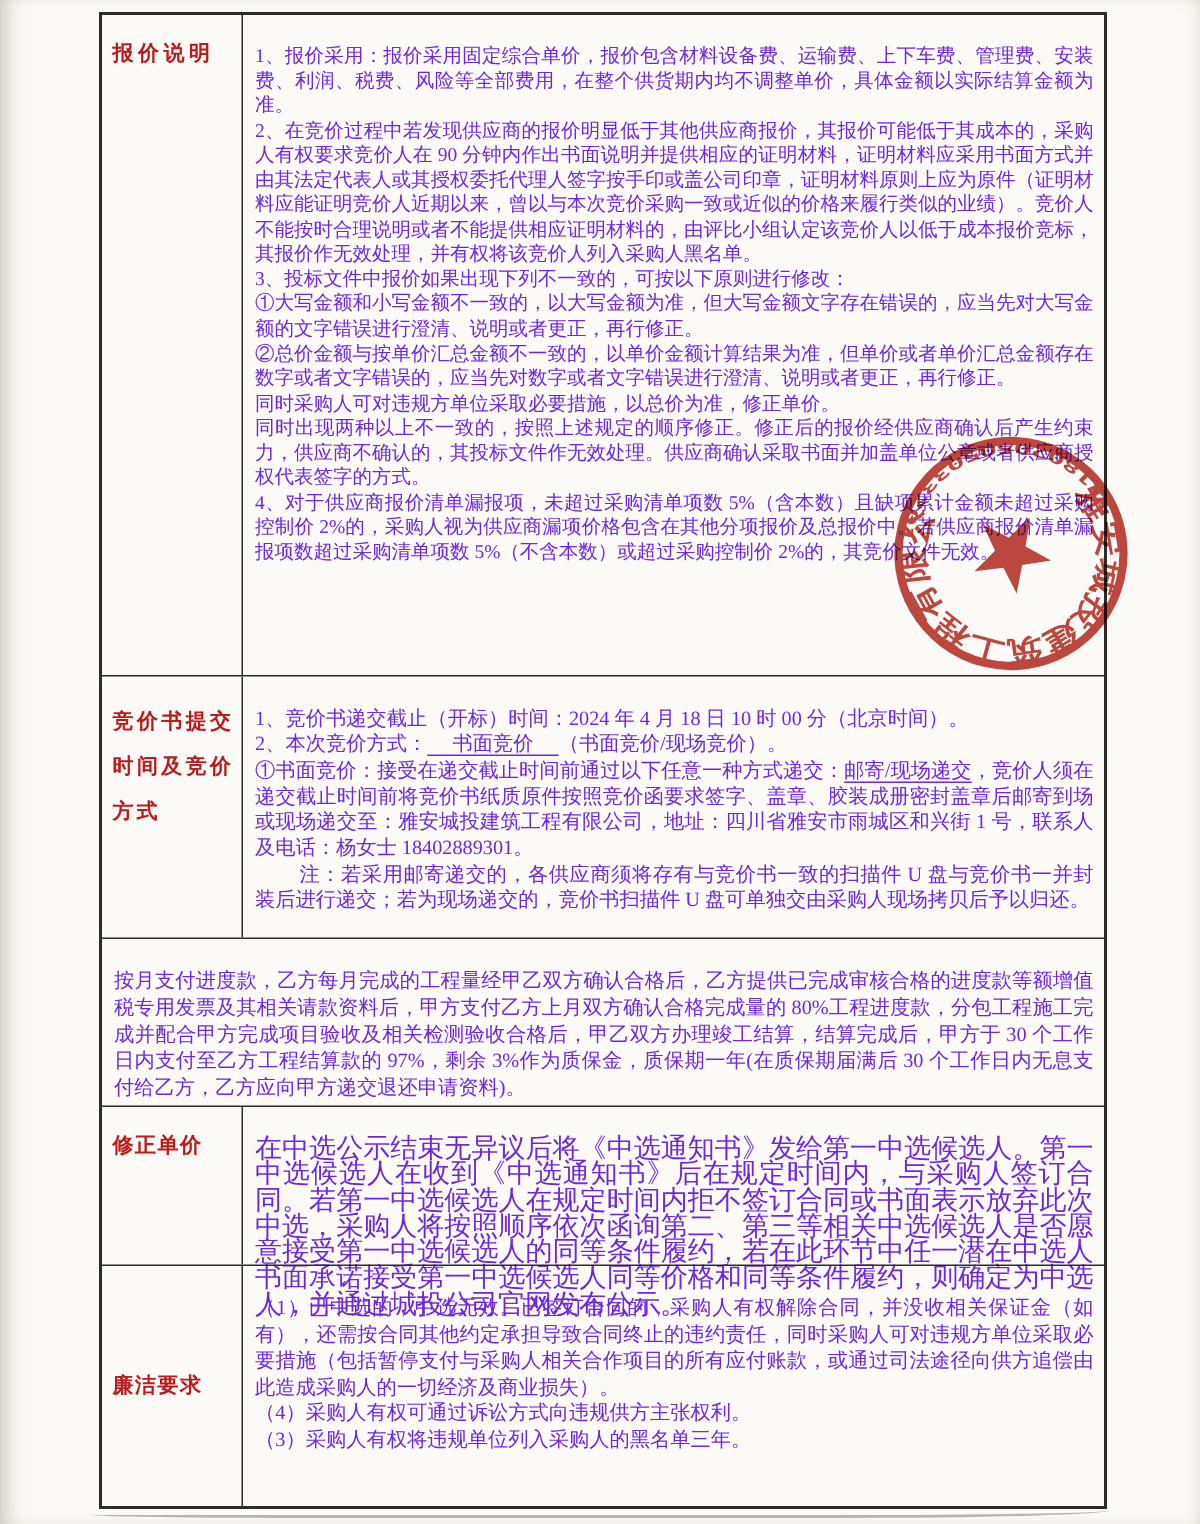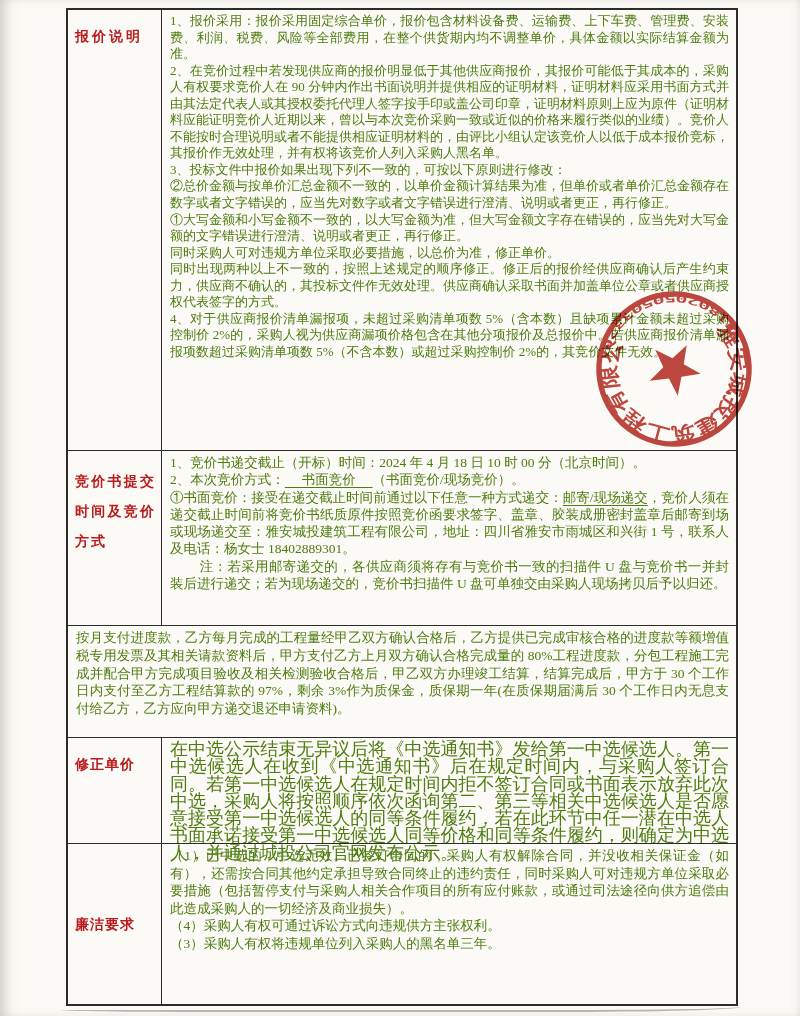--- a/index.html
+++ b/index.html
@@ -38,21 +38,22 @@
     text-align:justify;
   }
   .row:nth-child(1) .label-cell{padding-top:12px;letter-spacing:3px;}
   .row:nth-child(2) .label-cell{padding-top:16px;}
   .row:nth-child(3) .label-cell,
   .row:nth-child(4) .label-cell{padding-top:12px;letter-spacing:1px;}
   .row:nth-child(5) .label-cell{display:flex;align-items:center;padding-top:0;letter-spacing:1px;}
   .content-cell{
     flex:1 1 auto;box-sizing:border-box;
     padding:3px 7px 2px 8px;
-    color:#4d7c0f;
+    color:#6d28d9;
+    margin-top:16px;
   }
   .content-cell p{margin:0;text-align:justify;}
   .row:nth-child(1) .content-cell{font-size:13px;line-height:16.55px;}
   .row:nth-child(2) .content-cell{font-size:13.5px;line-height:17.3px;}
   .row:nth-child(3) .content-cell{font-size:13.5px;line-height:17.8px;}
   .row:nth-child(4) .content-cell{font-size:18px;line-height:17.3px;}
   .row:nth-child(5) .content-cell{font-size:13.5px;line-height:17.6px;}
   .content-cell p.indent{text-indent:2.2em;}
   .b{font-weight:normal;}
   .u{text-decoration:underline;text-underline-offset:3px;}
@@ -72,22 +73,22 @@
 
 <div class="page">
 
   <div class="doc-table">
     <div class="row">
       <div class="label-cell">报价说明</div>
       <div class="content-cell">
           <p><span>1、报价采用：报价采用固定综合单价，报价包含材料设备费、运输费、上下车费、管理费、安装费、利润、税费、风险等全部费用，在整个供货期内均不调整单价，具体金额以实际结算金额为准。</span></p>
           <p><span>2、在竞价过程中若发现供应商的报价明显低于其他供应商报价，其报价可能低于其成本的，采购人有权要求竞价人在 90 分钟内作出书面说明并提供相应的证明材料，证明材料应采用书面方式并由其法定代表人或其授权委托代理人签字按手印或盖公司印章，证明材料原则上应为原件（证明材料应能证明竞价人近期以来，曾以与本次竞价采购一致或近似的价格来履行类似的业绩）。竞价人不能按时合理说明或者不能提供相应证明材料的，由评比小组认定该竞价人以低于成本报价竞标，其报价作无效处理，并有权将该竞价人列入采购人黑名单。</span></p>
           <p><span>3、投标文件中报价如果出现下列不一致的，可按以下原则进行修改：</span></p>
+          <p><span>①大写金额和小写金额不一致的，以大写金额为准，但大写金额文字存在错误的，应当先对大写金额的文字错误进行澄清、说明或者更正，再行修正。</span></p>
           <p><span>②总价金额与按单价汇总金额不一致的，以单价金额计算结果为准，但单价或者单价汇总金额存在数字或者文字错误的，应当先对数字或者文字错误进行澄清、说明或者更正，再行修正。</span></p>
-          <p><span>①大写金额和小写金额不一致的，以大写金额为准，但大写金额文字存在错误的，应当先对大写金额的文字错误进行澄清、说明或者更正，再行修正。</span></p>
           <p><span>同时采购人可对违规方单位采取必要措施，以总价为准，修正单价。</span></p>
           <p><span>同时出现两种以上不一致的，按照上述规定的顺序修正。修正后的报价经供应商确认后产生约束力，供应商不确认的，其投标文件作无效处理。供应商确认采取书面并加盖单位公章或者供应商授权代表签字的方式。</span></p>
           <p><span>4、对于供应商报价清单漏报项，未超过采购清单项数 5%（含本数）且缺项累计金额未超过采购控制价 2%的，采购人视为供应商漏项价格包含在其他分项报价及总报价中。若供应商报价清单漏报项数超过采购清单项数 5%（不含本数）或超过采购控制价 2%的，其竞价文件无效。</span></p>
         </div>
     </div>
 
     <div class="row">
       <div class="label-cell">竞价书提交时间及竞价方式</div>
       <div class="content-cell">
           <p><span>1、竞价书递交截止（开标）时间：2024 年 4 月 18 日 10 时 00 分（北京时间）。</span></p>

